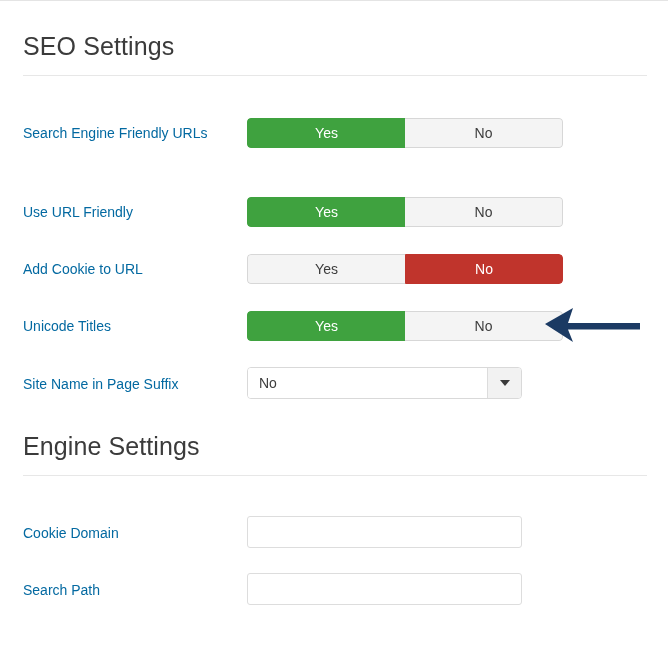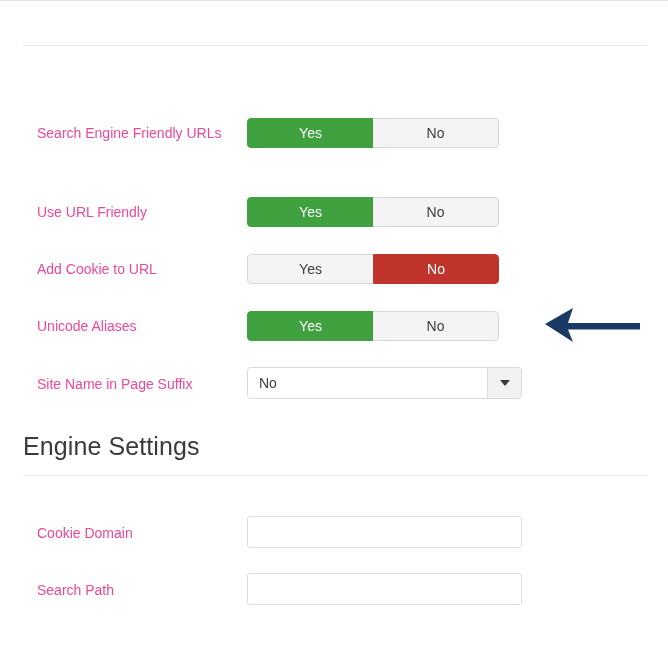--- a/index.html
+++ b/index.html
@@ -49,37 +49,37 @@
 
   
   .form-row {
     position: absolute;
     left: 0;
     right: 0;
     display: block;
   }
   .field-label {
     position: absolute;
-    left: 37px;
+    left: 23px;
     top: 0;
     width: 205px;
     font-size: 14px;
     line-height: 22px;
-    color: #ec4899;
+    color: #0369a1;
   }
   .field-control {
     position: absolute;
     left: 247px;
     top: 0;
   }
 
   
   .btn-group {
     display: flex;
-    width: 252px;
+    width: 316px;
     height: 30px;
     border-radius: 4px;
     overflow: hidden;
     box-sizing: border-box;
   }
   .btn-half {
     flex: 1 1 50%;
     display: flex;
     align-items: center;
     justify-content: center;
@@ -180,20 +180,21 @@
     height: 40px;
     pointer-events: none;
   }
 </style>
 </head>
 <body>
 
 <div class="page">
 
   <div class="section" style="top:30px;">
+    <h2 class="section-title">SEO Settings</h2>
     <div class="section-rule"></div>
   </div>
 
   <div class="form-row" style="top:121px;">
     <div class="field-label">Search Engine Friendly URLs</div>
     <div class="field-control" style="top:-4px;">
       <div class="btn-group">
         <div class="btn-half active-yes">Yes</div>
         <div class="btn-half inactive">No</div>
       </div>
@@ -214,21 +215,21 @@
     <div class="field-label">Add Cookie to URL</div>
     <div class="field-control" style="top:-4px;">
       <div class="btn-group">
         <div class="btn-half inactive">Yes</div>
         <div class="btn-half active-no">No</div>
       </div>
     </div>
   </div>
 
   <div class="form-row" style="top:314px;">
-    <div class="field-label">Unicode Aliases</div>
+    <div class="field-label">Unicode Titles</div>
     <div class="field-control" style="top:-4px;">
       <div class="btn-group">
         <div class="btn-half active-yes">Yes</div>
         <div class="btn-half inactive">No</div>
       </div>
     </div>
   </div>
 
   <div class="form-row" style="top:372px;">
     <div class="field-label">Site Name in Page Suffix</div>

